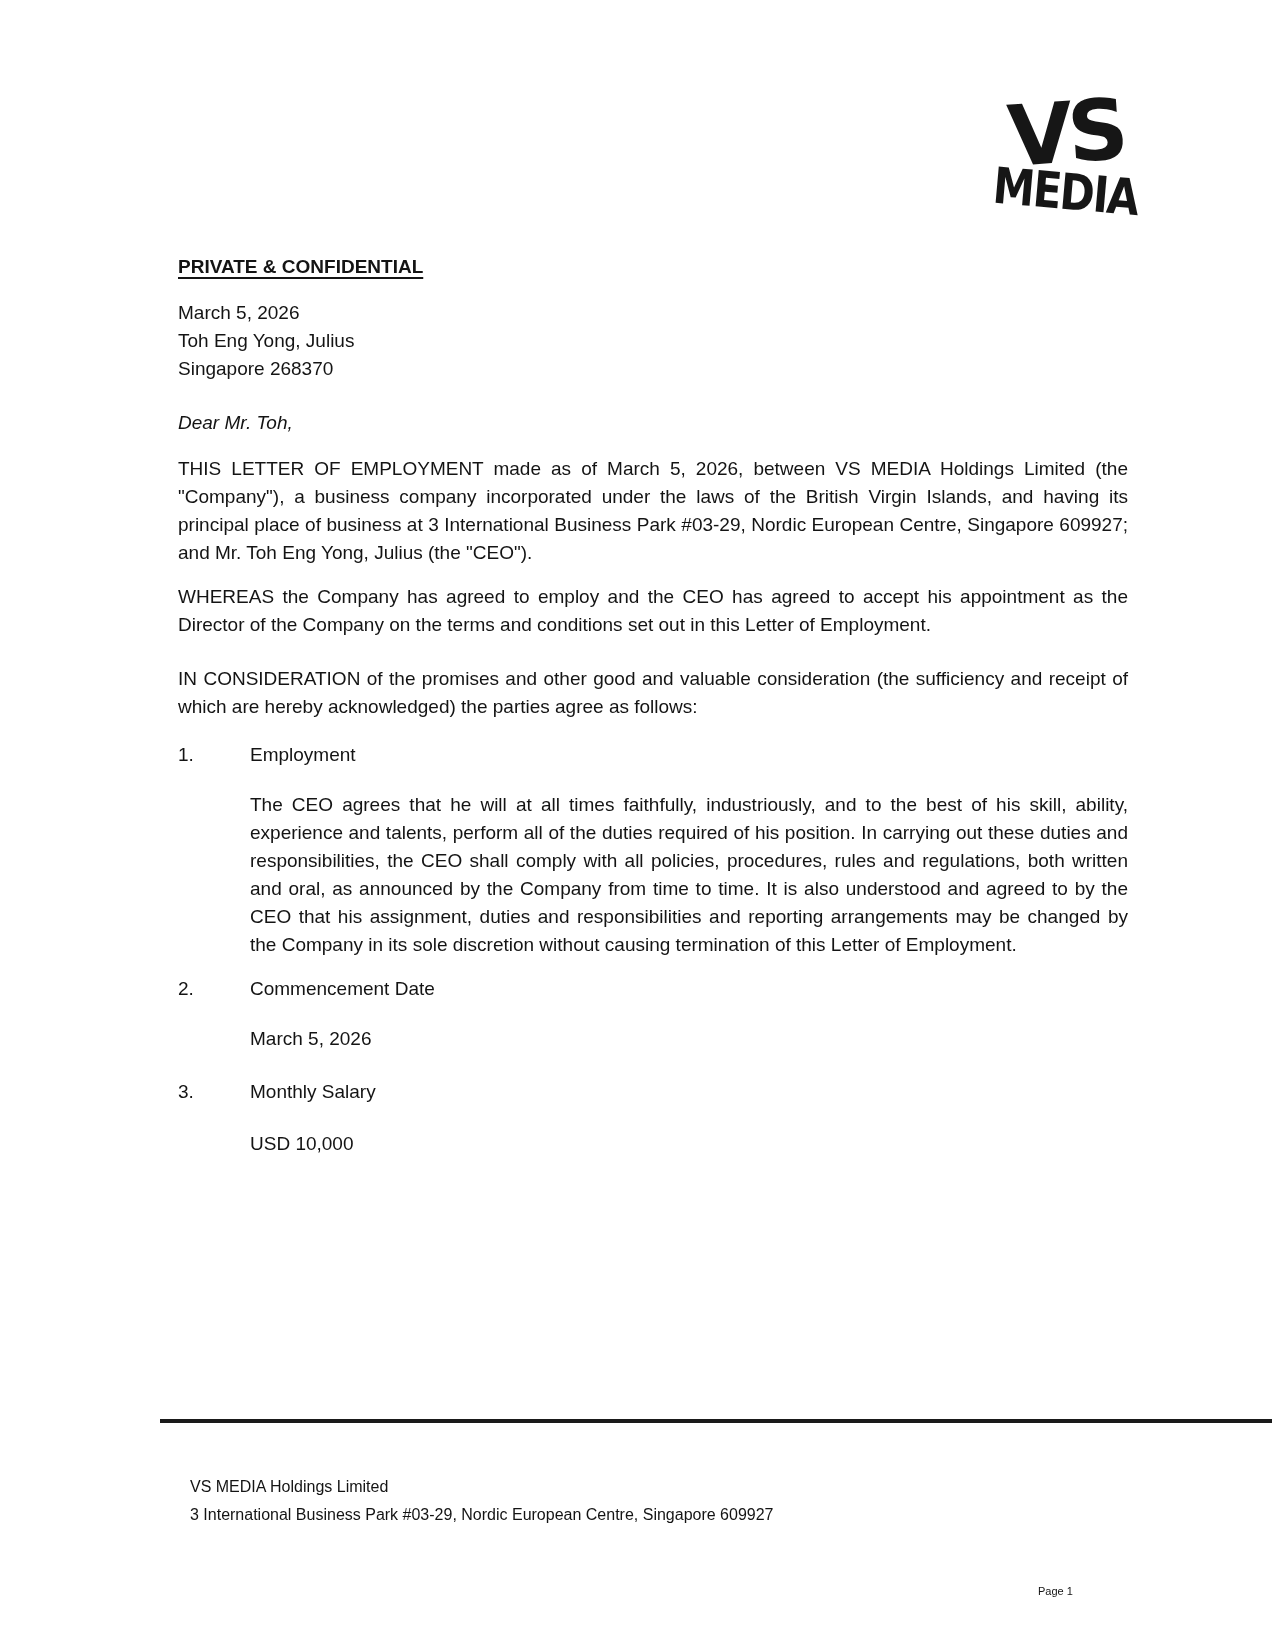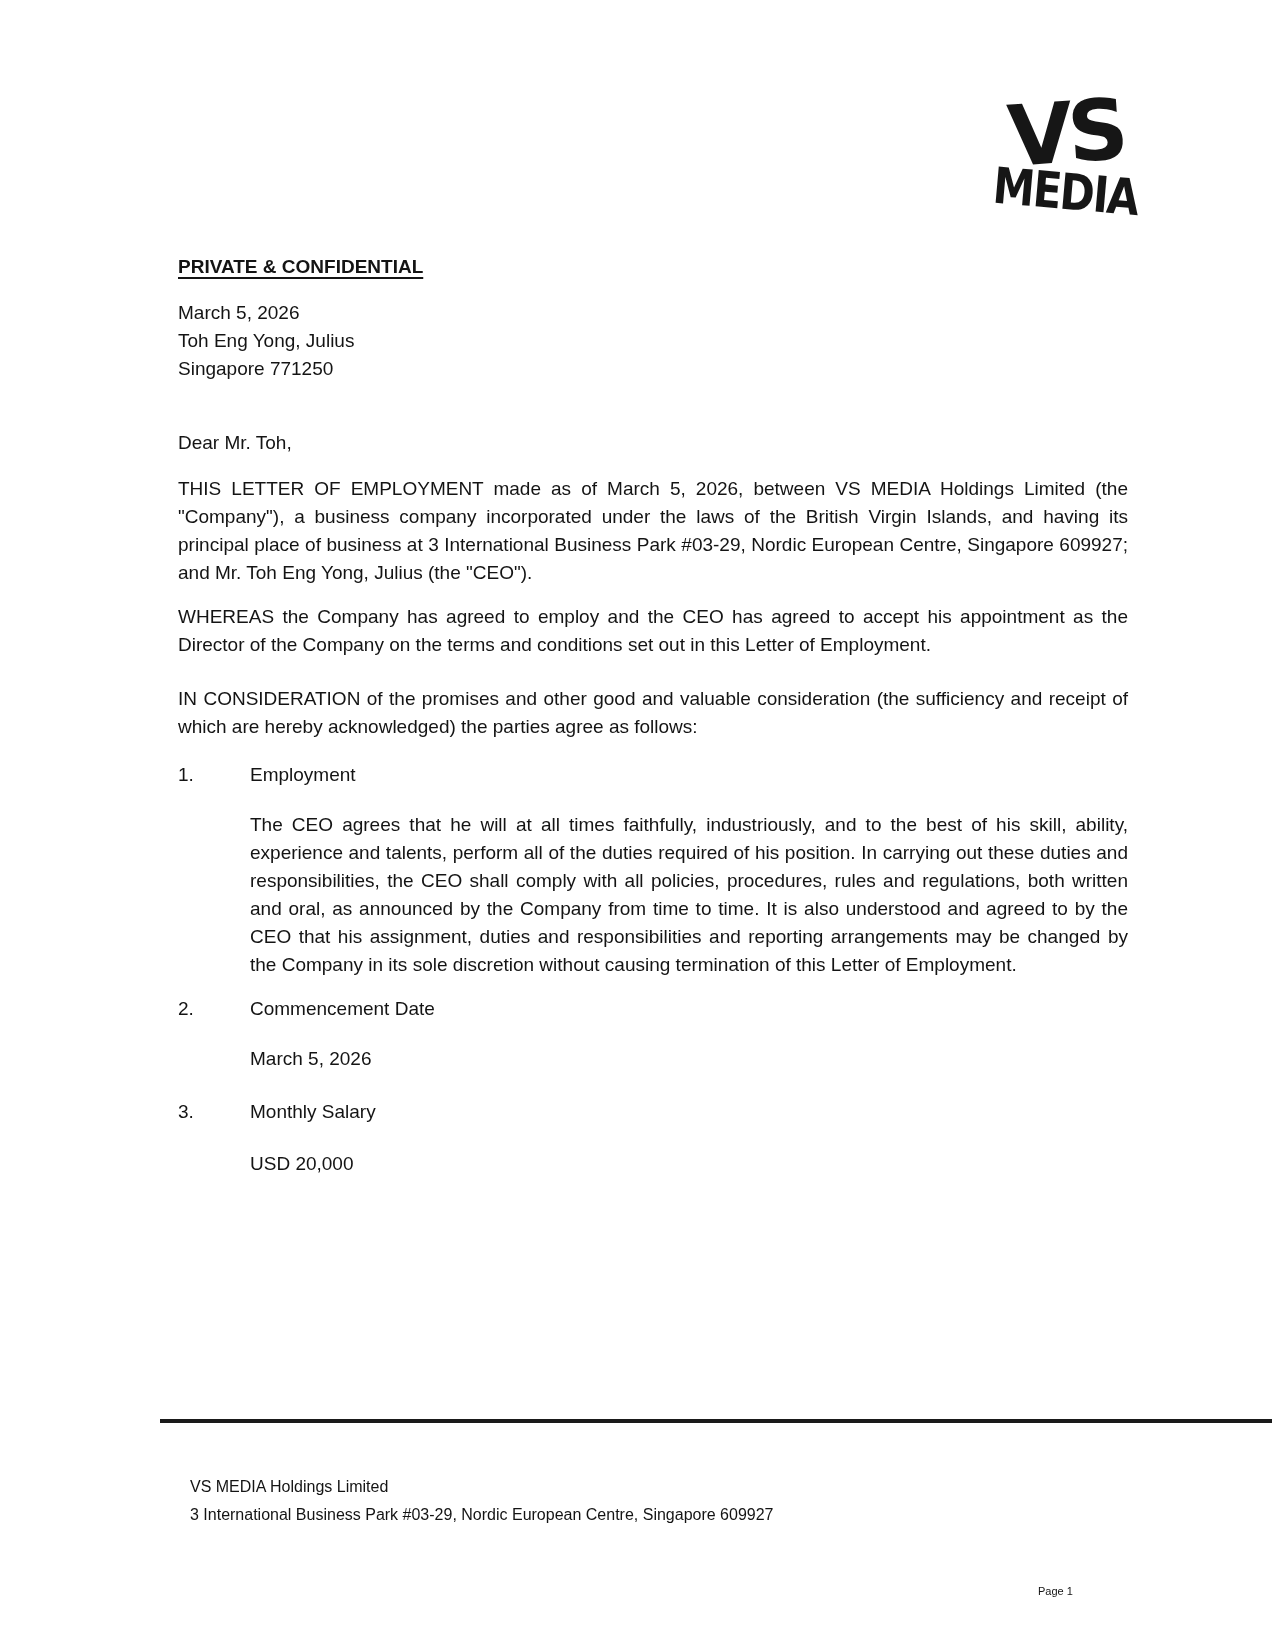--- a/index.html
+++ b/index.html
@@ -34,21 +34,21 @@
 
   
   .conf {
     font-weight:bold;
     text-decoration:underline;
     text-decoration-thickness:2px;
     text-underline-offset:4px;
   }
   .date-line       { margin-top:18px; }
   .recipient       { }
-  .salutation      { margin-top:46px; }
+  .salutation      { margin-top:26px;font-style:italic; }
   .subject-line    { margin-top:28px; }
   .subject-value   { text-decoration:underline; text-underline-offset:4px; margin-left:14px; }
 
   .para  { margin-top:16px; text-align:justify; }
   .para.first { margin-top:18px; }
   .para.consideration { margin-top:26px; }
 
   .sec-heading { display:flex; margin-top:16px; }
   .sec-heading.first { margin-top:20px; }
   .sec-heading.salary { margin-top:25px; }
@@ -82,21 +82,21 @@
     <div class="logo-vs">VS</div>
     <div class="logo-media">MEDIA</div>
   </div>
 
   <div class="conf">PRIVATE &amp; CONFIDENTIAL</div>
 
   <div class="date-line">March 5, 2026</div>
 
   <div class="recipient">
     <div>Toh Eng Yong, Julius</div>
-    <div>Singapore 771250</div>
+    <div>Singapore 268370</div>
   </div>
 
   <div class="salutation">Dear Mr. Toh,</div>
 
 
   <div class="para first">THIS LETTER OF EMPLOYMENT made as of March 5, 2026, between VS MEDIA Holdings Limited (the "Company"), a business company incorporated under the laws of the British Virgin Islands, and having its principal place of business at 3 International Business Park #03-29, Nordic European Centre, Singapore 609927; and Mr. Toh Eng Yong, Julius (the "CEO").</div>
   <div class="para">WHEREAS the Company has agreed to employ and the CEO has agreed to accept his appointment as the Director of the Company on the terms and conditions set out in this Letter of Employment.</div>
   <div class="para consideration">IN CONSIDERATION of the promises and other good and valuable consideration (the sufficiency and receipt of which are hereby acknowledged) the parties agree as follows:</div>
 
   <div class="sec-heading first">
@@ -108,21 +108,21 @@
   <div class="sec-heading">
     <span class="sec-num">2.</span>
     <span class="sec-title">Commencement Date</span>
   </div>
   <div class="sec-body">March 5, 2026</div>
 
   <div class="sec-heading salary">
     <span class="sec-num">3.</span>
     <span class="sec-title">Monthly Salary</span>
   </div>
-  <div class="sec-body salary">USD 20,000</div>
+  <div class="sec-body salary">USD 10,000</div>
 
   <div class="footer-rule"></div>
   <div class="footer-block">
     <div>VS MEDIA Holdings Limited</div>
     <div>3 International Business Park #03-29, Nordic European Centre, Singapore 609927</div>
   </div>
   <div class="page-num">Page 1</div>
 
 </div>
 

